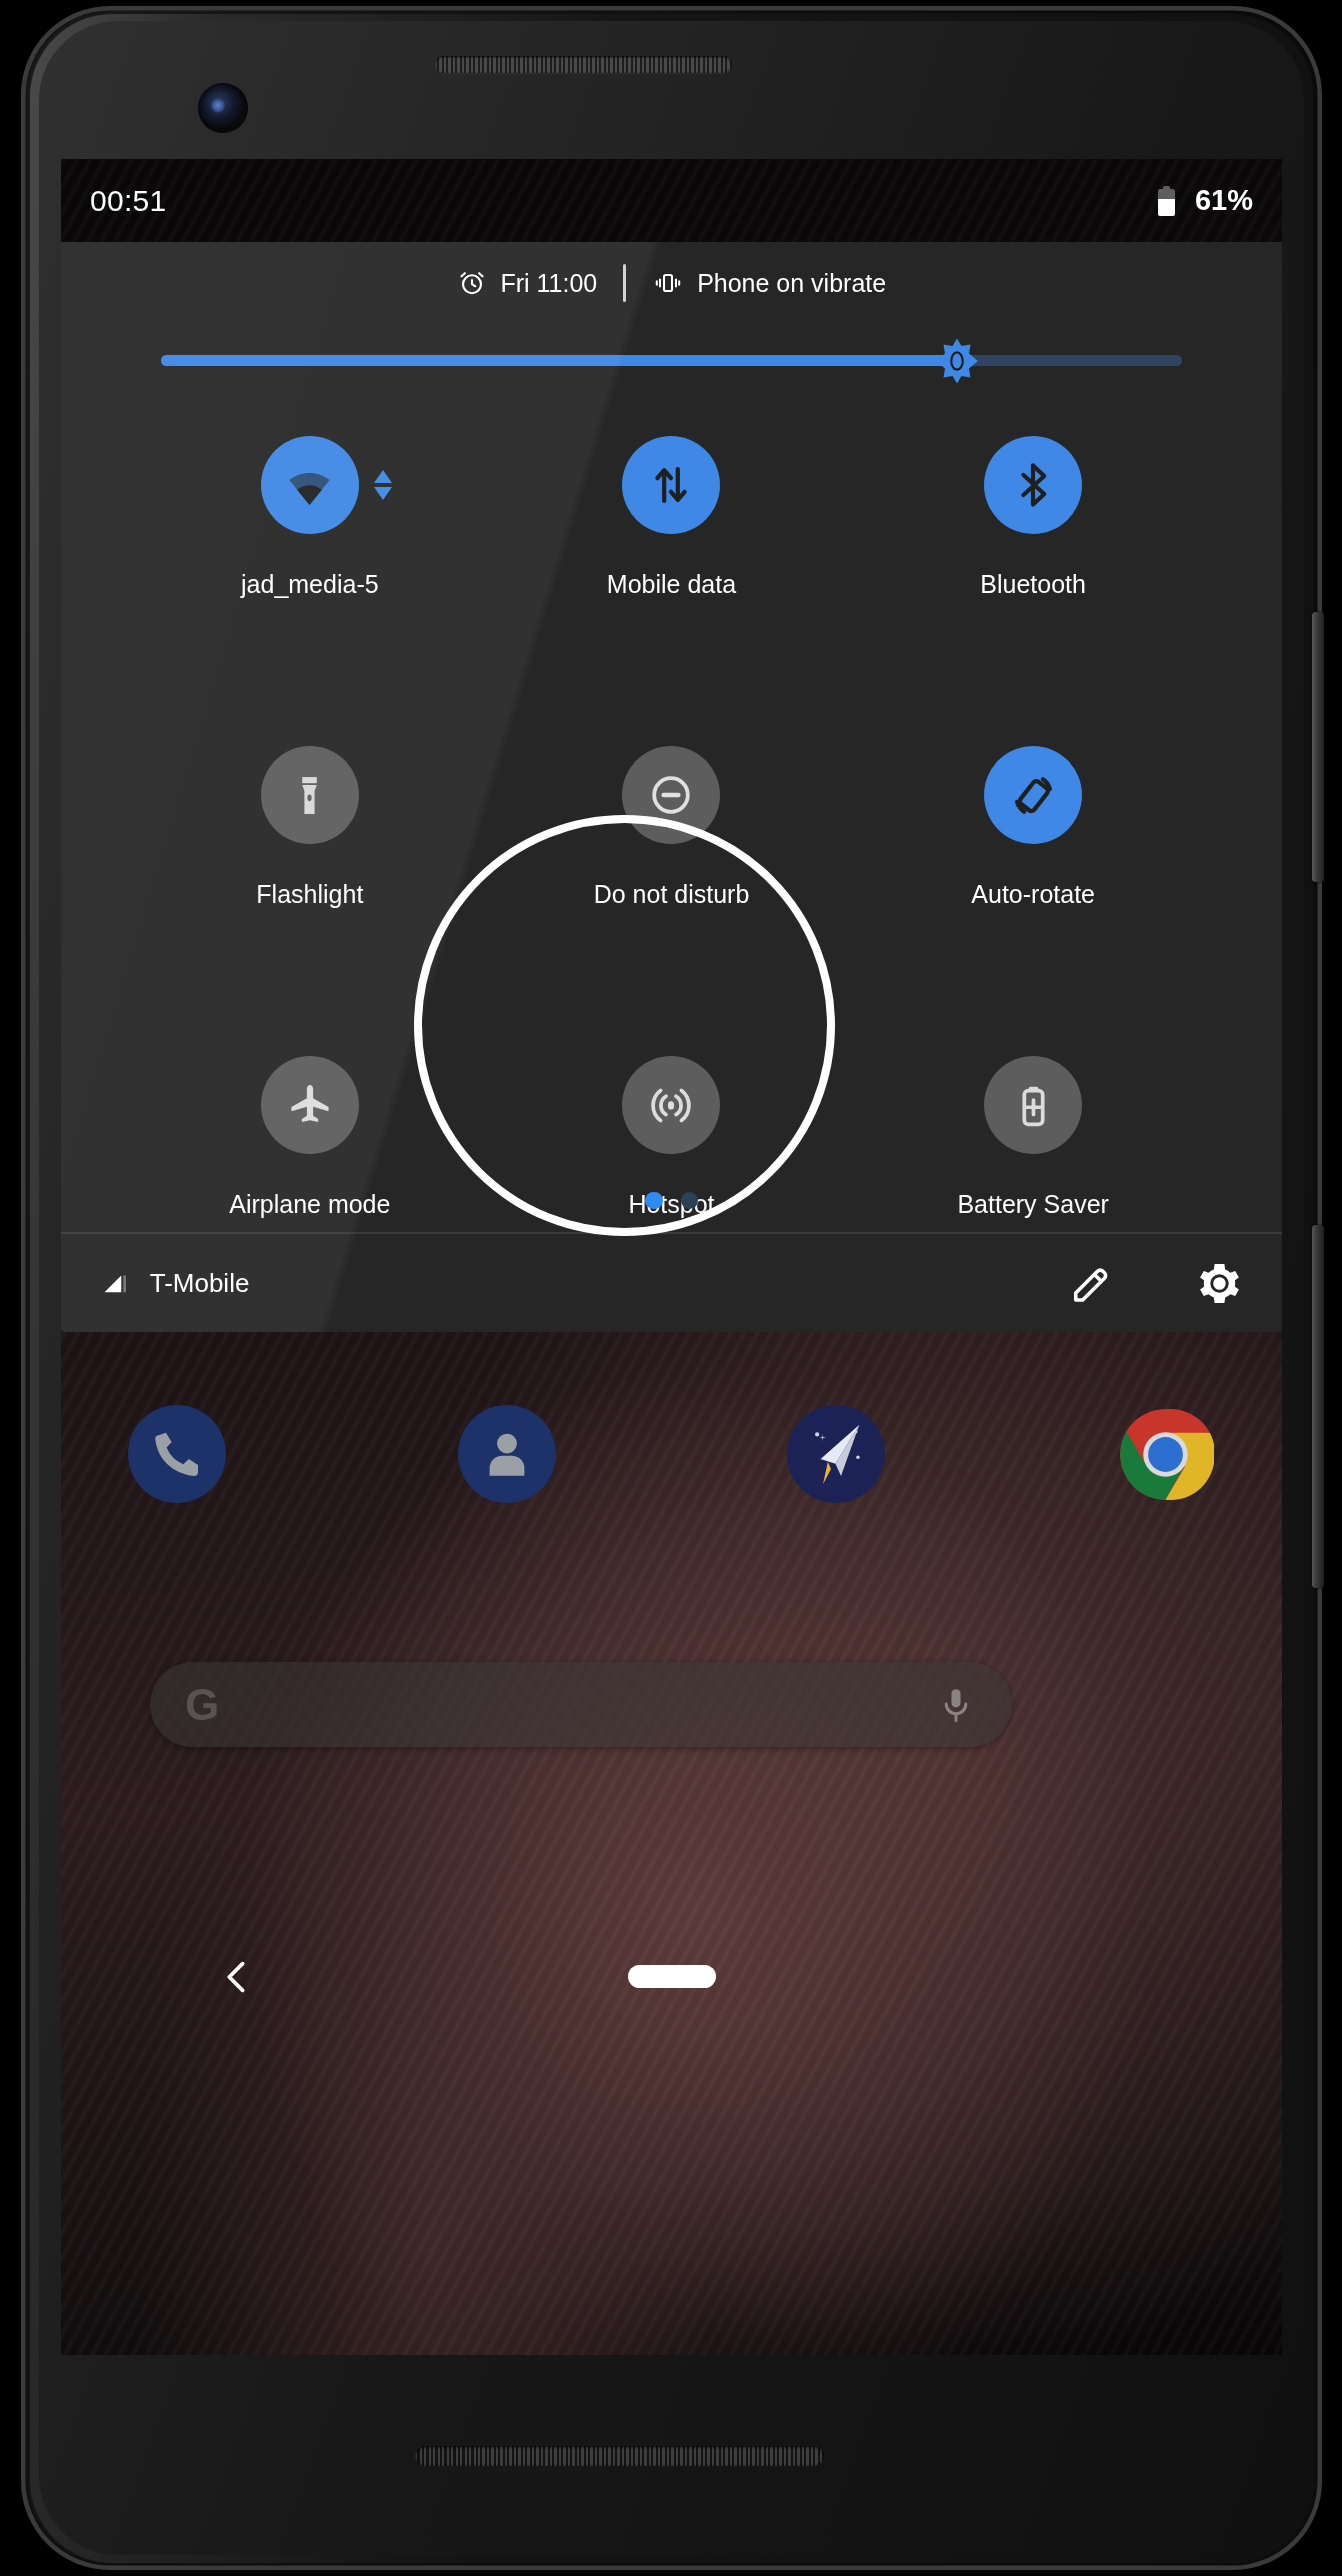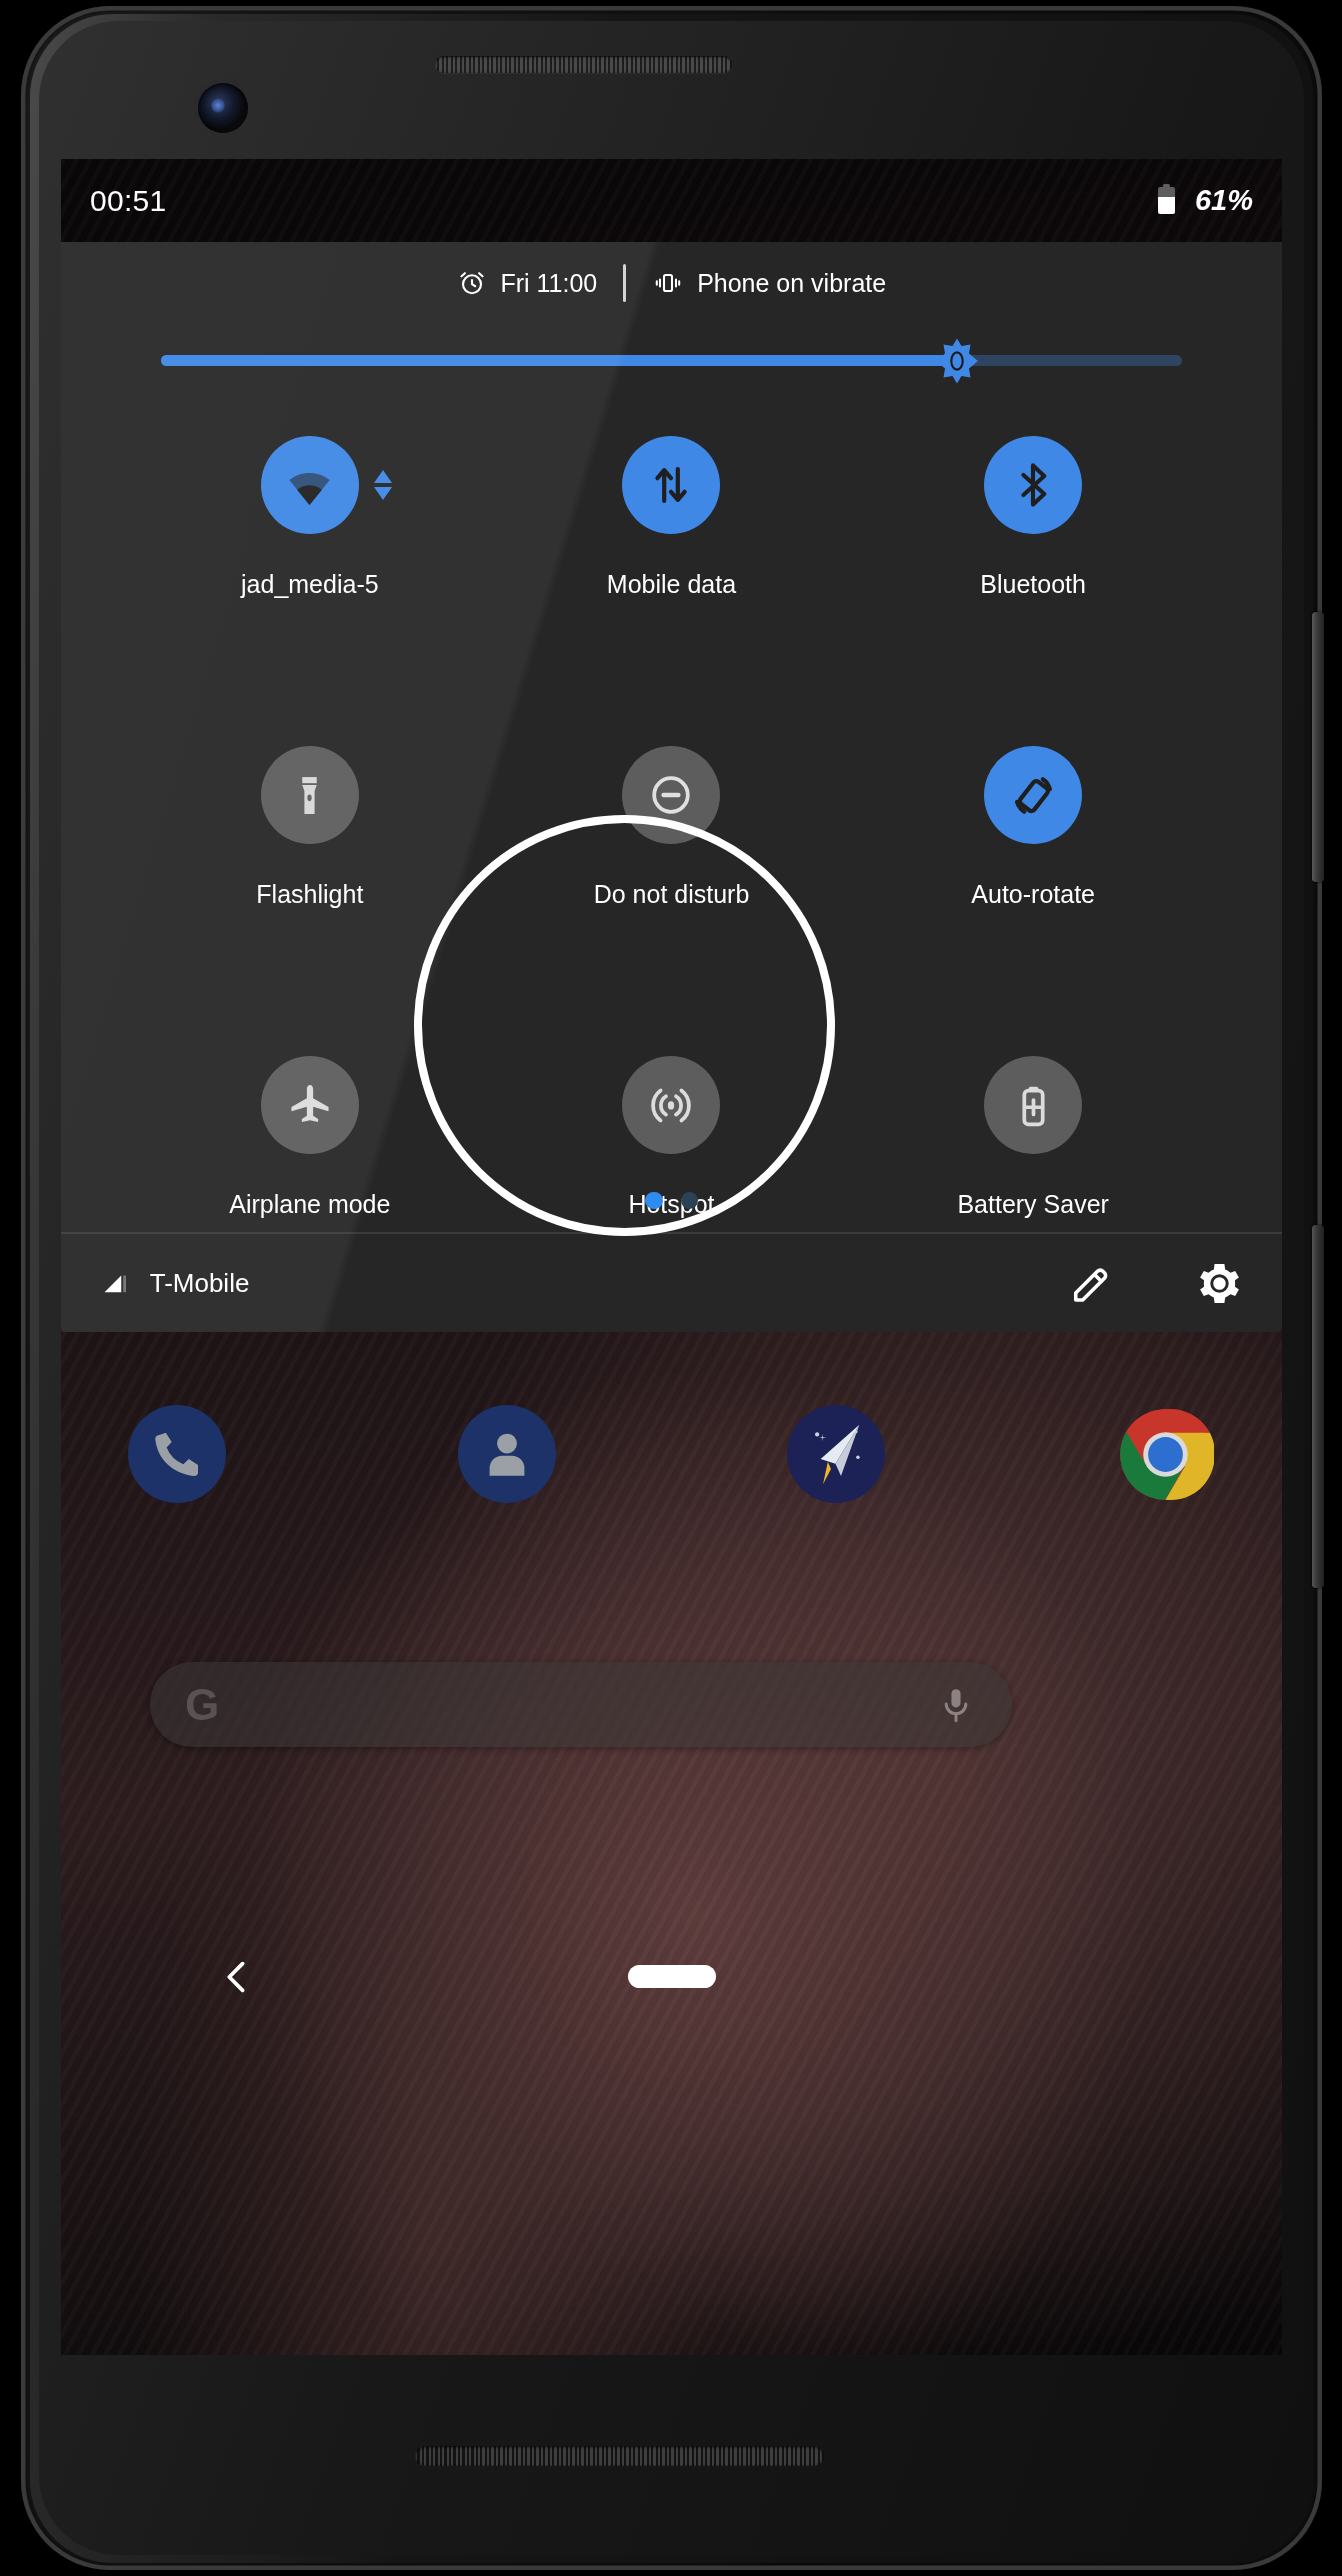--- a/index.html
+++ b/index.html
@@ -90,21 +90,21 @@
       rgba(255,255,255,.022) 0 4.5px, rgba(0,0,0,.03) 4.5px 12px);
   }
 
   
   #status-bar{
     position:absolute; left:0; top:0; width:100%; height:83px;
     display:flex; align-items:center; justify-content:space-between;
     padding:0 29px; color:#fff;
   }
   #status-time{ font-size:30px; font-weight:500; letter-spacing:0.3px; }
-  #status-right{ display:flex; gap:20px;font-style:italic; }
+  #status-right{ display:flex; align-items:center; gap:20px; }
   .battery-glyph{ position:relative; width:17.4px; height:30px; }
   .battery-glyph .cap{
     position:absolute; left:5.3px; top:0; width:6.8px; height:3.8px;
     background:#5e5e5e; border-radius:1.5px 1.5px 0 0;
   }
   .battery-glyph .shell{
     position:absolute; left:0; top:3px; width:17.4px; height:27px;
     background:#5e5e5e; border-radius:2.3px;
   }
   .battery-glyph .fill{

